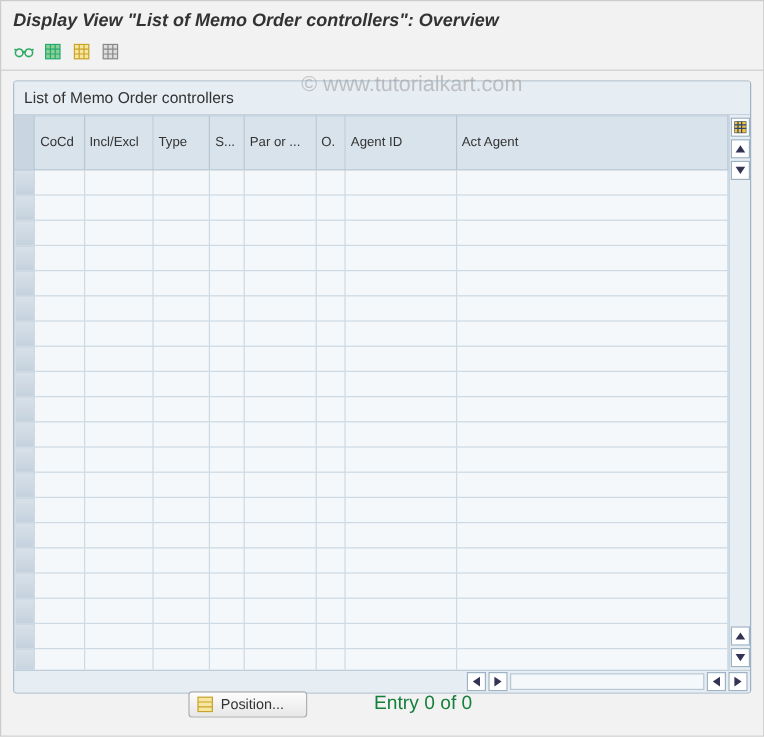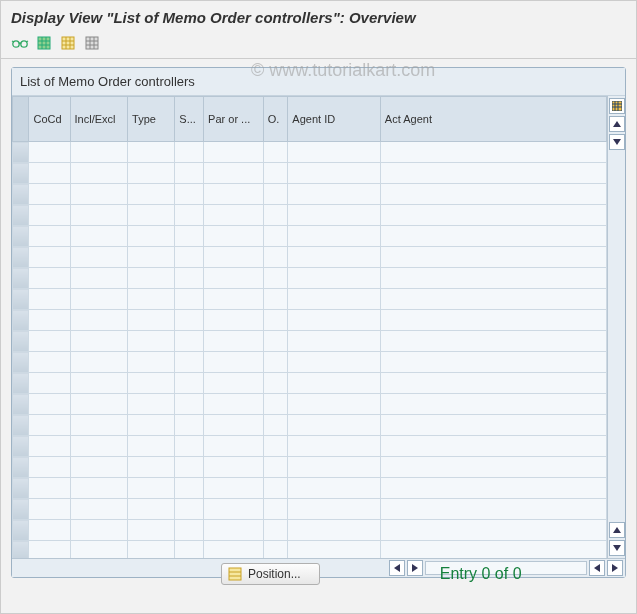--- a/index.html
+++ b/index.html
@@ -147,28 +147,28 @@
     background:#f4f8fb;
     border:1px solid #b7c6d3;
   }
   .hscroll-row .btn {
     width:14px; height:14px;
     background:#fff; border:1px solid #9db2c4;
     display:flex; align-items:center; justify-content:center;
   }
   .footer {
     position: absolute;
-    bottom: 22px;
+    bottom: 9px;
     left: 0;
     width: 100%;
     display: flex;
     align-items: center;
     padding: 6px 30px;
     box-sizing: border-box;
-    gap: 120px;
+    gap: 56px;
   }
   .pos-btn {
     display: inline-flex;
     align-items: center;
     background: linear-gradient(#fdfdfd, #e7e7e7);
     border: 1px solid #b0b0b0;
     border-radius: 3px;
     padding: 3px 18px 3px 6px;
     font-size: 12px;
     color: #333;

